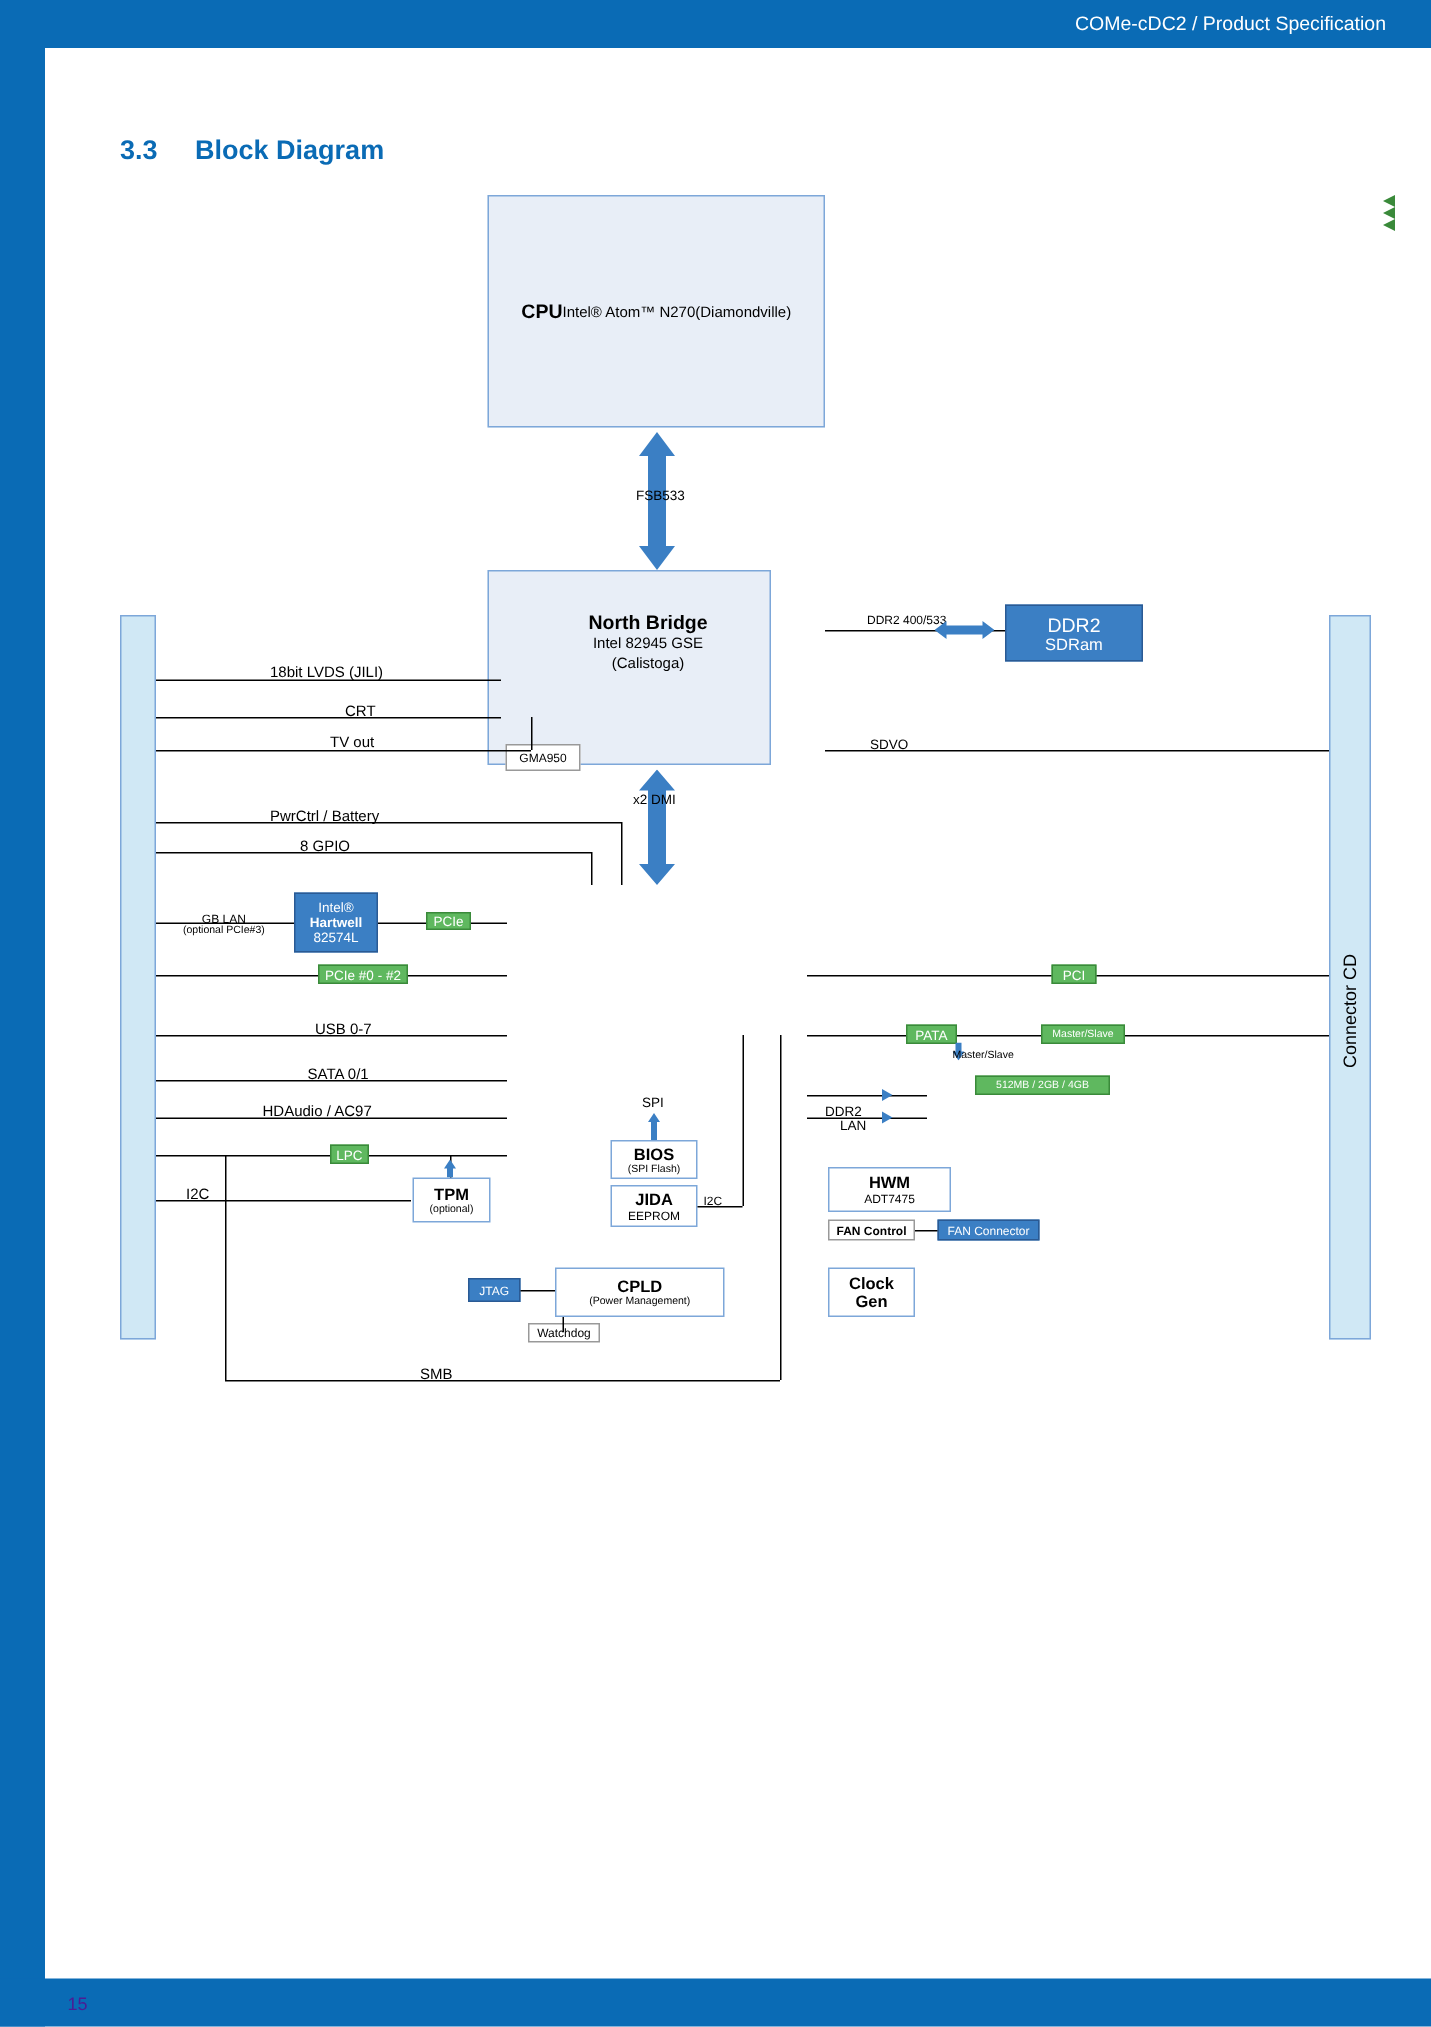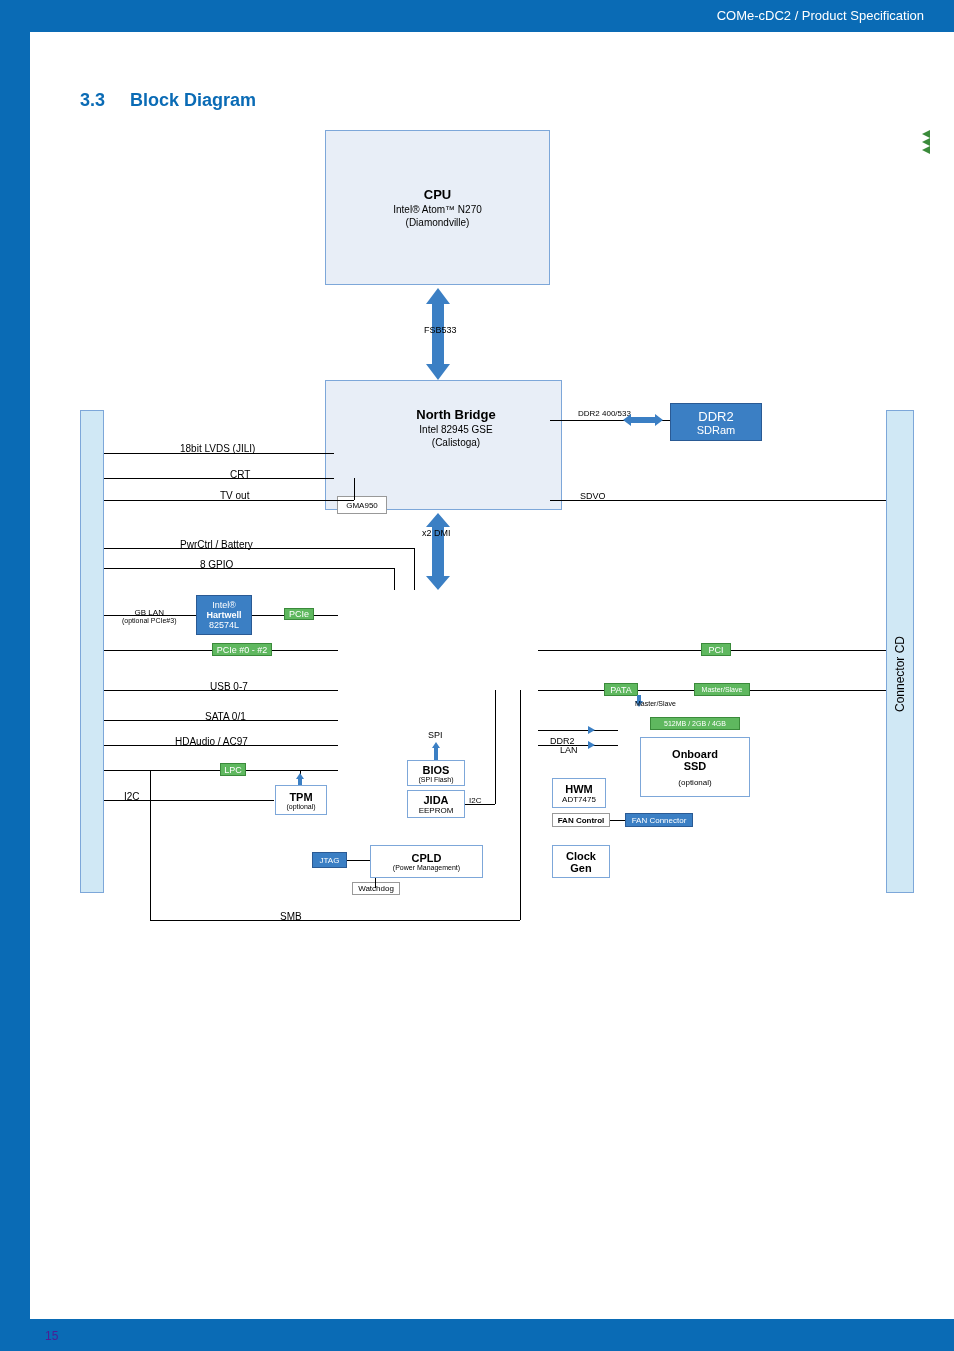--- a/index.html
+++ b/index.html
@@ -45,21 +45,21 @@
     left: 80px;
     width: 850px;
     height: 880px;
   }
   .box {
     position: absolute;
     border: 1.5px solid #7da7d9;
     background: #e8eef7;
     text-align: center;
     display: flex;
-    flex-direction: column;
+    flex-direction: row;
     justify-content: center;
     align-items: center;
     font-size: 11px;
   }
   .box .title { font-weight: bold; font-size: 13px; }
   .box .sub { font-size: 10px; margin-top: 2px; }
   .bluebox {
     position: absolute;
     background: #3b7fc4;
     color: #fff;
@@ -167,21 +167,21 @@
     <div class="title">CPU</div>
     <div class="sub">Intel® Atom™ N270</div>
     <div class="sub">(Diamondville)</div>
   </div>
 
   <svg class="bus-arrow" style="left:340px; top:158px; width:36px; height:92px;">
     <polygon points="18,0 30,16 24,16 24,76 30,76 18,92 6,76 12,76 12,16 6,16" fill="#3b7fc4"></polygon>
   </svg>
   <div class="label" style="left:344px; top:195px; font-size:9px;">FSB533</div>
 
-  <div class="box" style="left:245px; top:250px; width:237px; height:130px;padding-left:25px;">
+  <div class="box" style="left:245px; top:250px; width:189px; height:130px;padding-left:25px;">
     <div style="margin-top:-35px;">
       <div class="title">North Bridge</div>
       <div class="sub">Intel 82945 GSE</div>
       <div class="sub">(Calistoga)</div>
     </div>
   </div>
   <div class="smallwhite" style="left:257px; top:330px; width:50px; height:18px;margin-top:36px;">GMA950</div>
 
   <div class="line-h" style="left:470px; top:290px; width:120px;"></div>
   <div class="label" style="left:498px; top:279px; font-size:8px; line-height:9px;">
@@ -311,27 +311,22 @@
   <div class="greenbox" style="left:570px; top:587px; width:90px; height:13px; font-size:7px;">512MB / 2GB / 4GB</div>
 
   <div class="line-h" style="left:458px; top:600px; width:80px;"></div>
   <div class="label" style="left:480px; top:591px; font-size:9px;margin-top:24px;">LAN</div>
   <div style="position:absolute; left:508px; top:596px; width:0; height:0; border-top:4px solid transparent; border-bottom:4px solid transparent; border-left:7px solid #3b7fc4;"></div>
 
   <div class="line-h" style="left:458px; top:615px; width:80px;"></div>
   <div class="label" style="left:470px; top:606px; font-size:9px;">DDR2</div>
   <div style="position:absolute; left:508px; top:611px; width:0; height:0; border-top:4px solid transparent; border-bottom:4px solid transparent; border-left:7px solid #3b7fc4;"></div>
 
-  <div class="whitebox" style="left:560px; top:607px; width:110px; height:60px;">
-    <div>Onboard</div>
-    <div>SSD</div>
-    <div style="font-size:8px; font-weight:normal; margin-top:6px;">(optional)</div>
-  </div>
-
-  <div class="whitebox" style="left:472px; top:648px; width:54px; height:30px;">
+
+  <div class="whitebox" style="left:472px; top:648px; width:82px; height:30px;">
     <div>HWM</div>
     <div style="font-size:8px; font-weight:normal;">ADT7475</div>
   </div>
   <div class="smallwhite" style="left:472px; top:683px; width:58px; height:14px; font-weight:bold;">FAN Control</div>
   <div class="bluebox" style="left:545px; top:683px; width:68px; height:14px; font-size:8px;">FAN Connector</div>
   <div class="line-h" style="left:530px; top:690px; width:15px;"></div>
 
   <div class="whitebox" style="left:472px; top:715px; width:58px; height:33px;">
     <div>Clock</div>
     <div>Gen</div>

